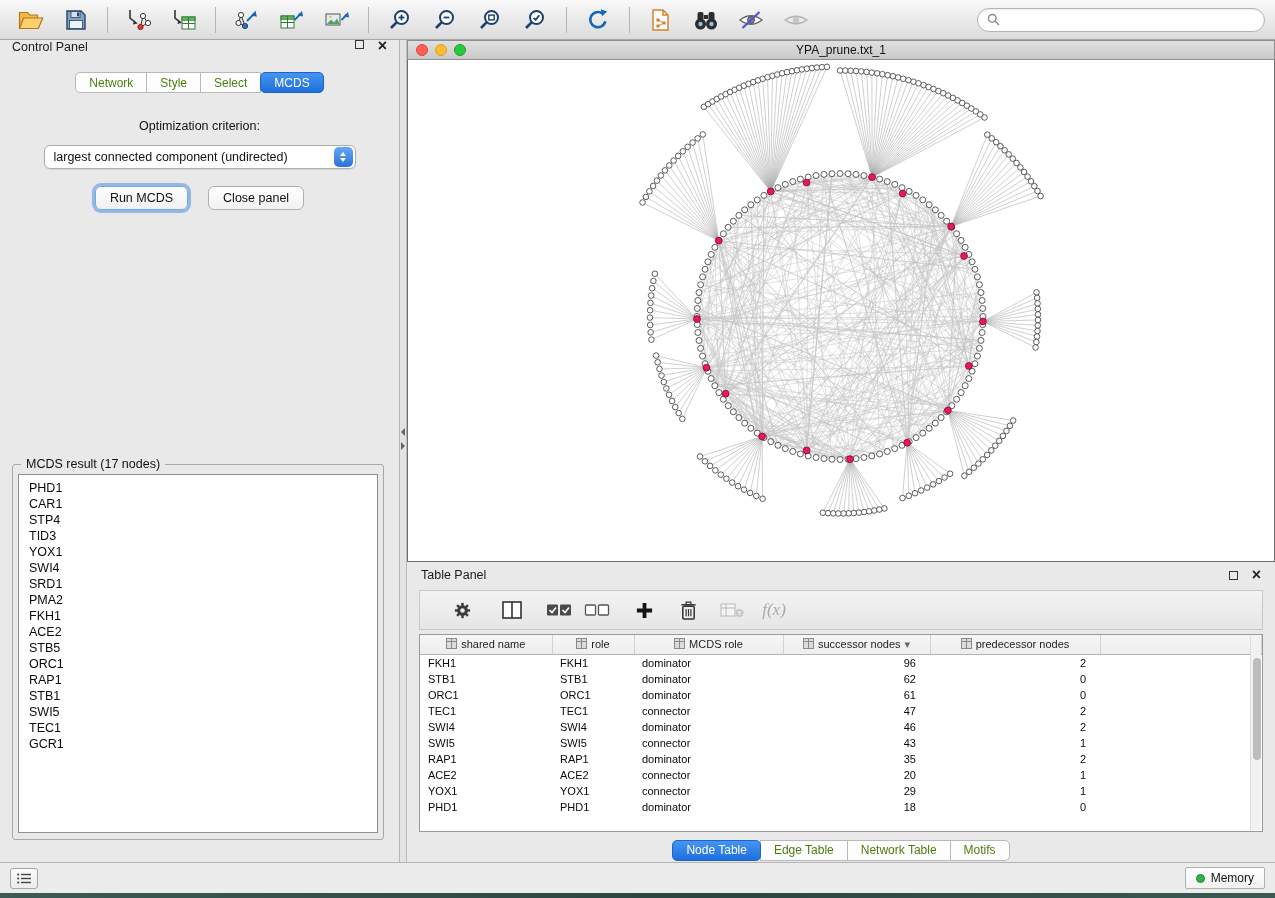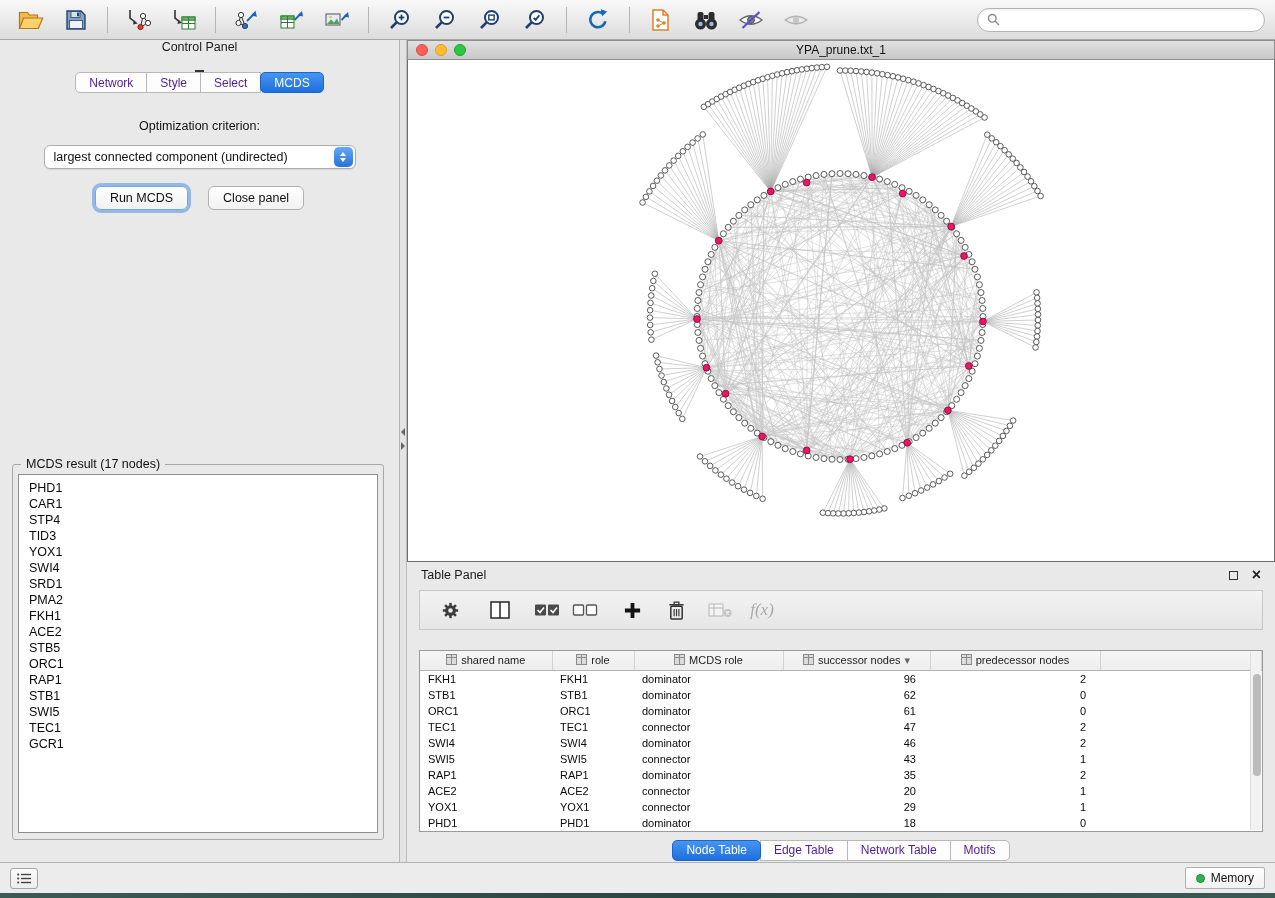--- a/index.html
+++ b/index.html
@@ -29,30 +29,30 @@
     display:flex; align-items:center; padding:0 9px; gap:6px;
     box-shadow: inset 0 1px 2px rgba(0,0,0,0.08);
   }
   .search-wrap input { border:none; outline:none; flex:1; font-size:12px; background:transparent; font-family:"Liberation Sans", sans-serif; }
 
   
   .main { height:822px; flex:0 0 822px; display:flex; }
 
   
   .control-panel { width:400px; flex:0 0 400px; background:#e9e9e9; border-right:1px solid #b6b6b6; position:relative; }
-  .panel-header { height:26px; display:flex; align-items:center; padding:0 12px; gap:8px;flex-direction:column; }
+  .panel-header { height:26px; display:flex; padding:0 12px; gap:8px; }
   .panel-title { font-size:12.5px; color:#1a1a1a; }
   .panel-header .spacer { flex:1; }
   .float-ico { width:9px; height:9px; border:1.4px solid #333; background:transparent; }
   .close-ico { font-size:16px; font-weight:700; color:#222; line-height:12px; margin-left:6px; }
 
   .seg-tabs { display:flex; justify-content:center; margin-top:6px; }
   .seg-tab {
     background:#fdfdfd; border:1px solid #b9b9b9; padding:3px 13px; font-size:12px;
-    margin-left:-1px; color:#4c1d95; height:21px; display:flex; align-items:center;
+    margin-left:-1px; color:#4d7c0f; height:21px; display:flex; align-items:center;
   }
   .seg-tab:first-child { border-radius:5px 0 0 5px; margin-left:0; }
   .seg-tab:last-child { border-radius:0 5px 5px 0; }
   .seg-tab.active {
     background: linear-gradient(#4695f2, #1e6fdd);
     border-color:#1b64c8; color:#fff; border-radius:5px; position:relative; z-index:2;
   }
 
   .opt-label { text-align:center; margin-top:26px; font-size:12.5px; color:#111; }
   .cp-select {
@@ -110,24 +110,24 @@
   .light.yellow { background:#febc2e; border:1px solid #d6a126; }
   .light.green  { background:#28c840; border:1px solid #1f9e33; }
   .net-title { position:absolute; left:0; right:0; text-align:center; font-size:12px; color:#111; }
   .net-canvas-wrap { flex:1; background:#fff; border:1px solid #6e6e6e; border-top:none; overflow:hidden; }
   .net-canvas-wrap svg { display:block; width:100%; height:100%; }
 
   
   .table-panel { flex:1; display:flex; flex-direction:column; }
   .tp-header { height:26px; flex:0 0 26px; display:flex; align-items:center; padding:0 14px; gap:8px; }
   .tp-toolbar {
-    height:40px; flex:0 0 40px; margin:2px 12px 16px;
+    height:40px; flex:0 0 40px; margin:2px 12px 0;
     background: linear-gradient(#f3f3f3, #e6e6e6);
     border:1px solid #c8c8c8;
-    display:flex; align-items:center; padding:0 12px; gap:0;
+    display:flex; align-items:center; padding:0 24px; gap:0;
   }
   .tp-tool { height:32px; min-width:36px; display:flex; align-items:center; justify-content:center; padding:0 6px; }
   .fx-label { font-family:"Liberation Serif", serif; font-style:italic; font-size:17px; color:#a9a9a9; }
 
   .table-wrap { margin:4px 12px 0; background:#fff; border:1px solid #9a9a9a; flex:1; position:relative; overflow:hidden; }
   table.node-table { border-collapse:collapse; table-layout:fixed; width:100%; font-size:11px; }
   table.node-table th {
     height:19px; background:linear-gradient(#f6f6f6,#ededed); font-weight:normal; font-size:11px; color:#222;
     border-bottom:1px solid #b3b3b3; border-right:1px solid #d2d2d2; overflow:hidden; white-space:nowrap;
   }

